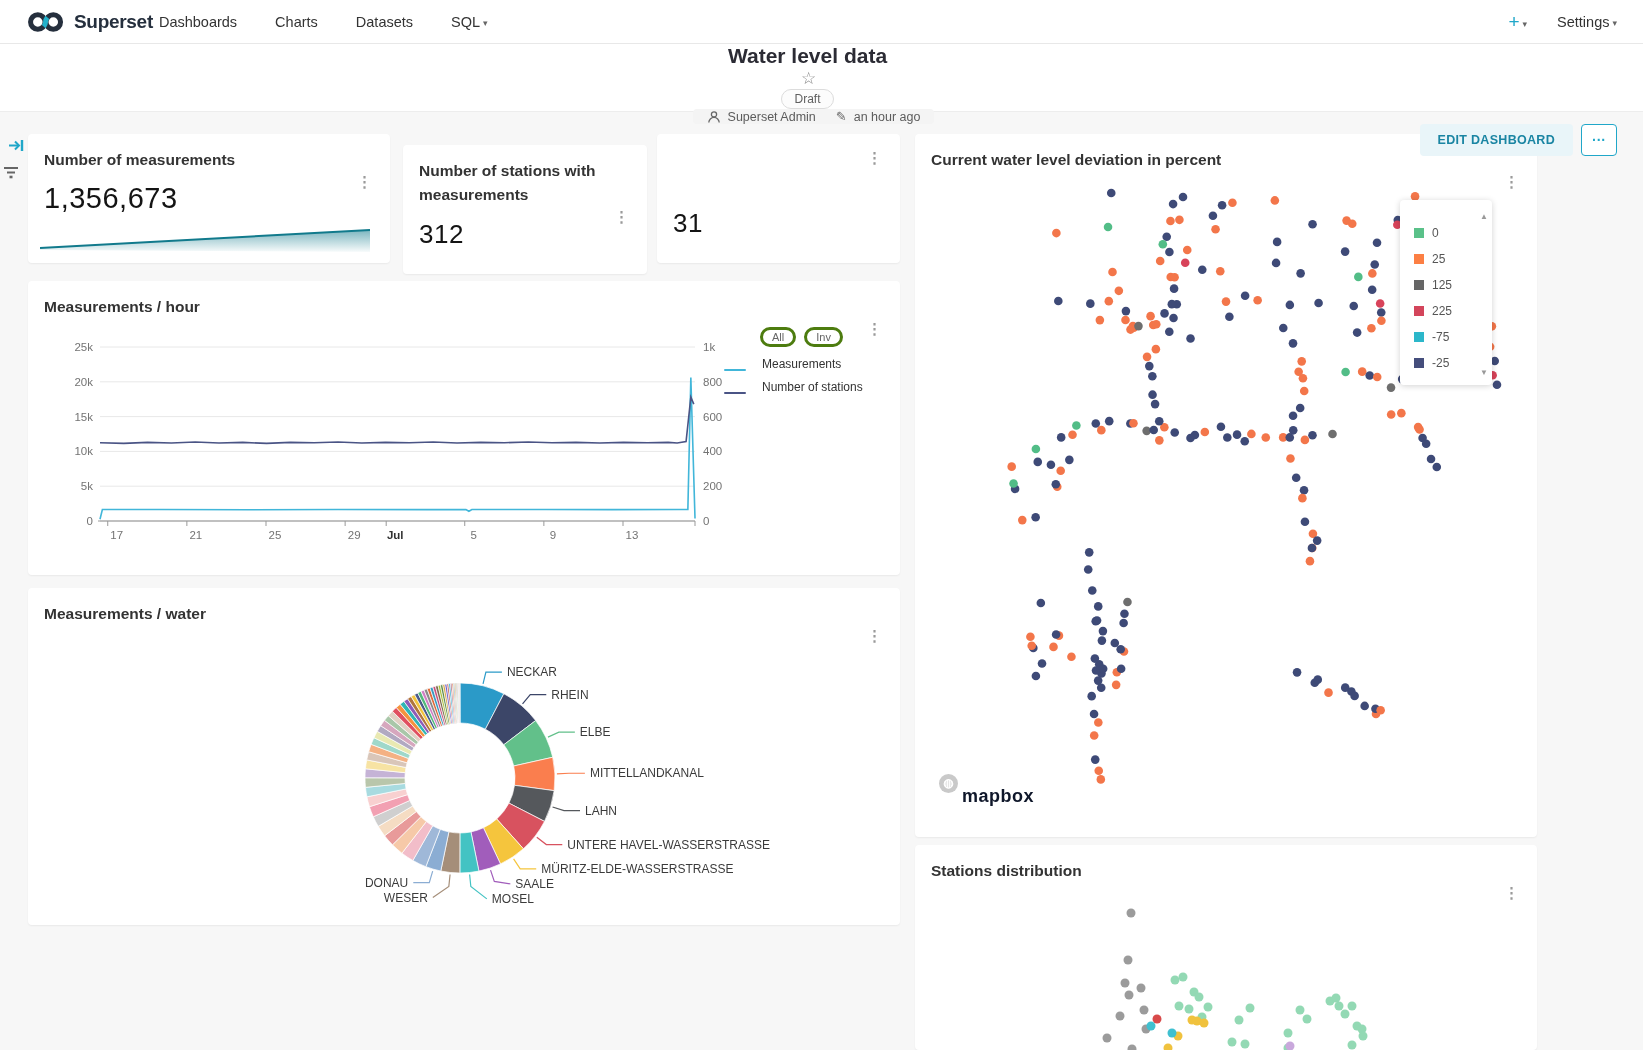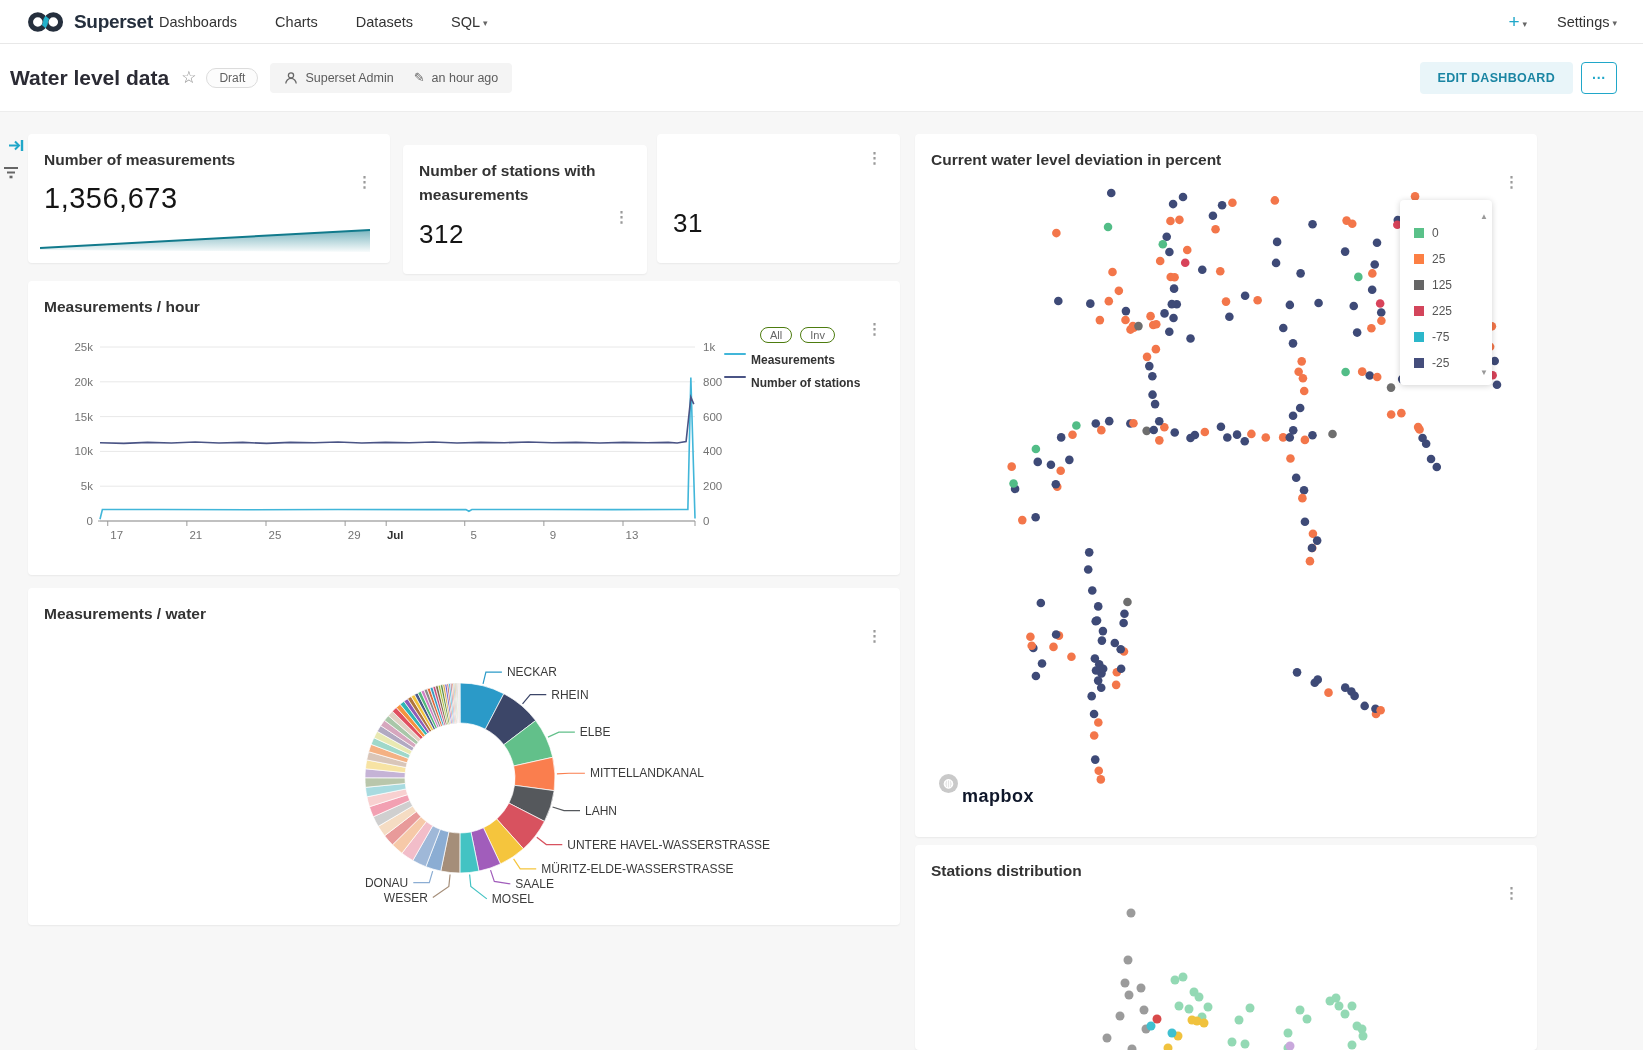--- a/index.html
+++ b/index.html
@@ -12,21 +12,21 @@
   .brand { display:flex; align-items:center; gap:8px; cursor:pointer; }
   .brand-name { font-size:19px; font-weight:700; color:#252f3d; letter-spacing:-0.3px; }
   .nav-item { font-size:14.5px; color:#333; margin:0 26px 0 0; padding:0 6px; cursor:pointer; }
   .caret { font-size:9px; color:#666; margin-left:3px; vertical-align:1px; }
   .nav-right { margin-left:auto; display:flex; align-items:center; gap:30px; }
   .plus-btn { color:var(--primary); font-size:19px; font-weight:400; cursor:pointer; }
   .settings-btn { font-size:14.5px; color:#333; cursor:pointer; }
 
   
   .dash-header { position:absolute; top:44px; left:0; width:100%; height:68px; background:#fff;
-    border-bottom:1px solid #ededed; display:flex; align-items:center; padding:0 26px 0 10px; z-index:25; }
+    border-bottom:1px solid #ededed; display:flex; align-items:center; padding:0 26px 0 10px; z-index:25;flex-direction:column; }
   .dash-title { font-size:21px; font-weight:700; color:#2b2b34; margin-right:12px; }
   .star { font-size:17px; color:#8a8a8a; margin-right:10px; cursor:pointer; }
   .draft-badge { font-size:12px; color:#5f5f5f; border:1px solid #dcdcdc; border-radius:11px;
     padding:2px 12px; background:#fcfcfc; margin-right:12px; }
   .owner-box { background:#f4f4f4; border-radius:4px; height:30px; display:flex; align-items:center;
     gap:7px; padding:0 14px; font-size:12.5px; color:#5c5c5c; }
   .owner-box .sep { width:6px; }
   .pencil { color:#666; font-size:13px; }
   .header-right { margin-left:auto; display:flex; align-items:center; gap:8px; }
   .edit-btn { background:var(--edit_bg); color:var(--edit_text); font-size:12.5px; font-weight:700;
@@ -55,22 +55,22 @@
   .kpi-value { position:absolute; left:16px; font-size:29px; color:#141414; font-weight:500; letter-spacing:0.5px; }
   #card-kpi1 .kpi-value { top:48px; }
   #card-kpi2 .kpi-value, #card-kpi3 .kpi-value { top:74px; font-size:26px; }
   .spark { position:absolute; left:12px; right:12px; bottom:10px; height:28px; }
 
   svg.chart-canvas { position:absolute; inset:0; width:100%; height:100%; }
 
   
   .hour-legend { position:absolute; right:26px; top:46px; width:150px; z-index:6; }
   .pill-row { display:flex; gap:8px; justify-content:flex-start; margin-left:36px; margin-bottom:10px; }
-  .pill { border:1px solid #4d7c0f; border-radius:10px; font-size:11px; color:#666; padding:1px 9px; cursor:pointer; background:#fff; }
-  .hl-item { display:flex; align-items:flex-start; gap:5px; margin-bottom:9px; cursor:pointer;font-weight:bold; }
+  .pill { border:3px solid #4d7c0f; border-radius:10px; font-size:11px; color:#666; padding:1px 9px; cursor:pointer; background:#fff; }
+  .hl-item { display:flex; align-items:flex-end; gap:16px; margin-bottom:9px; cursor:pointer; }
   .hl-swatch { width:22px; height:0; border-top:2.5px solid; border-radius:2px; }
   .hl-label { font-size:12px; color:#333; }
 
   
   .map-legend { position:absolute; right:45px; top:66px; width:92px; height:185px; background:#fff;
     border-radius:4px; box-shadow:0 1px 6px rgba(0,0,0,0.18); padding:20px 6px 8px 14px; z-index:6; }
   .ml-item { display:flex; align-items:center; gap:8px; height:26px; }
   .ml-swatch { width:10px; height:10px; flex:none; }
   .ml-label { font-size:12px; color:#555; }
   .ml-arrow { position:absolute; right:4px; color:#999; font-size:8px; cursor:pointer; }

